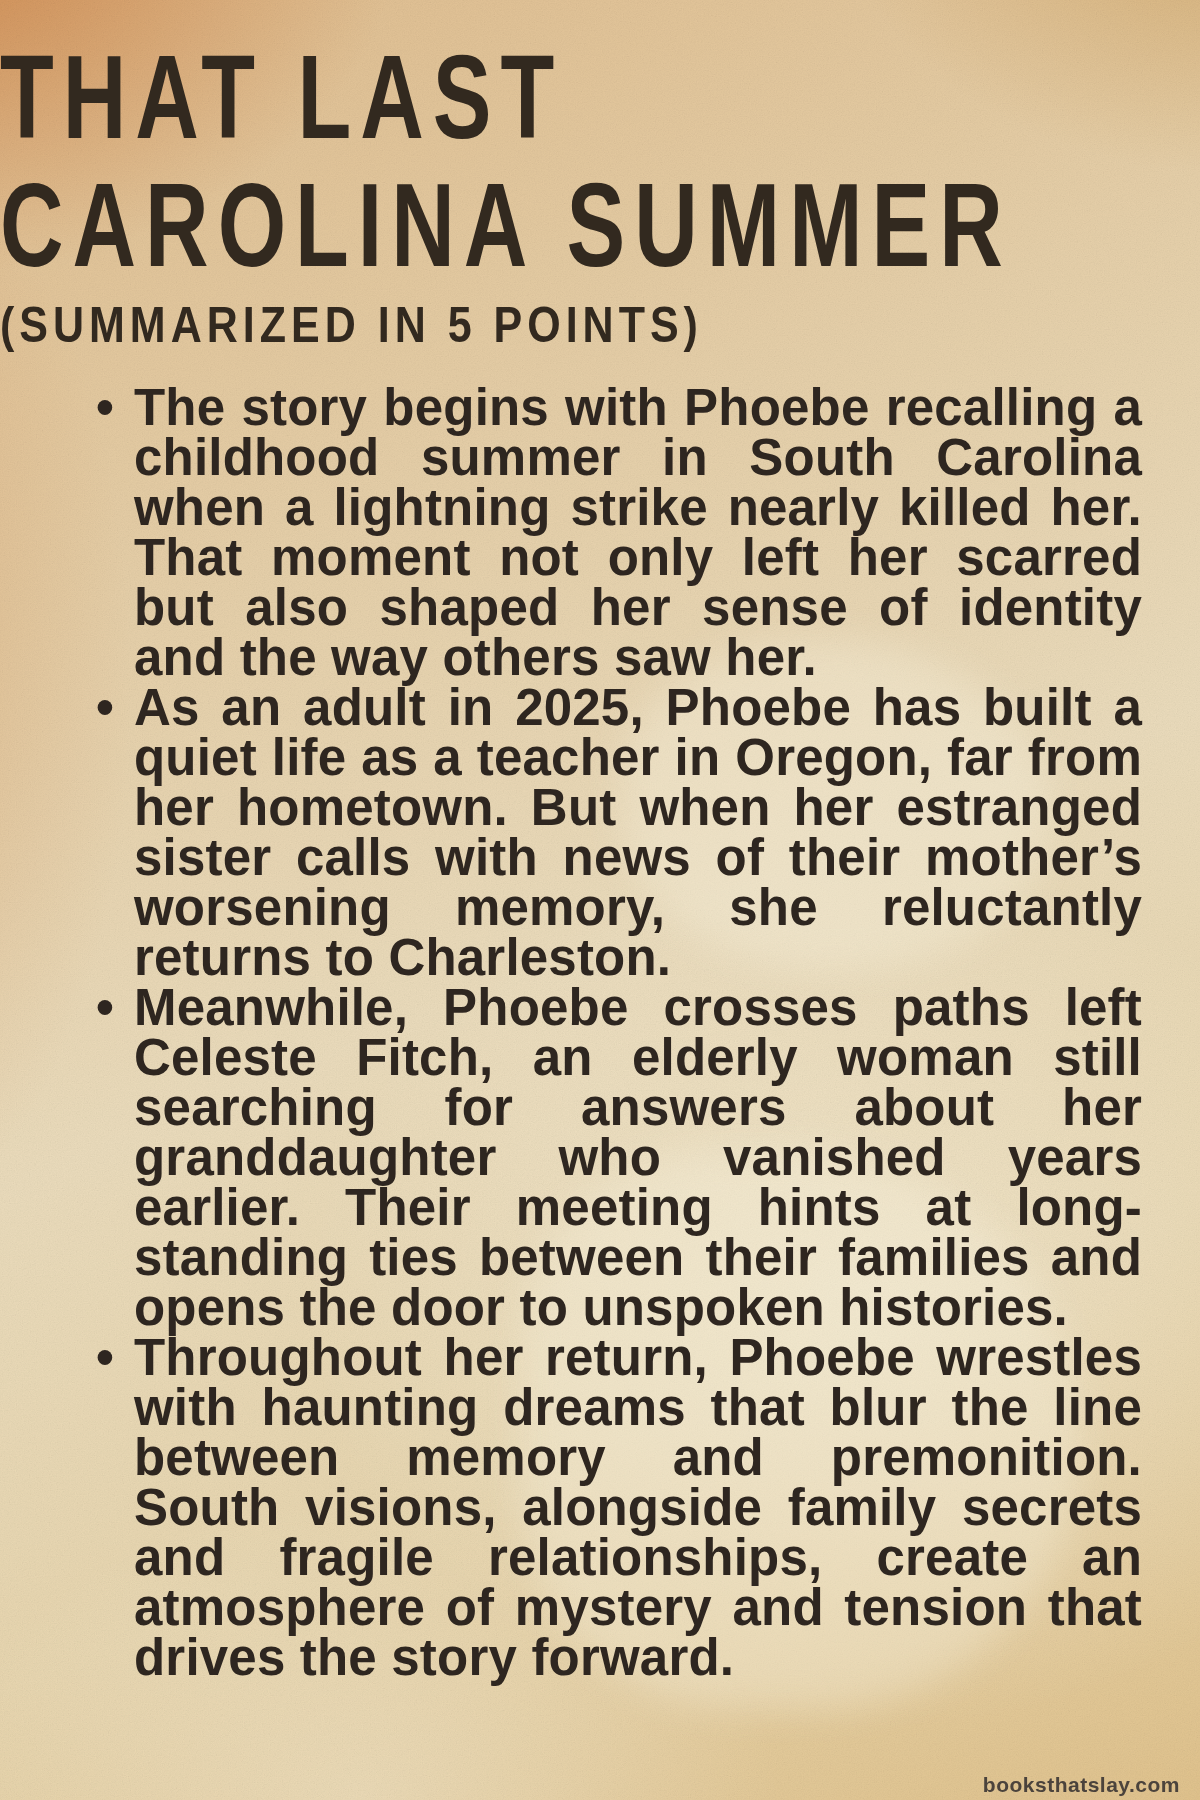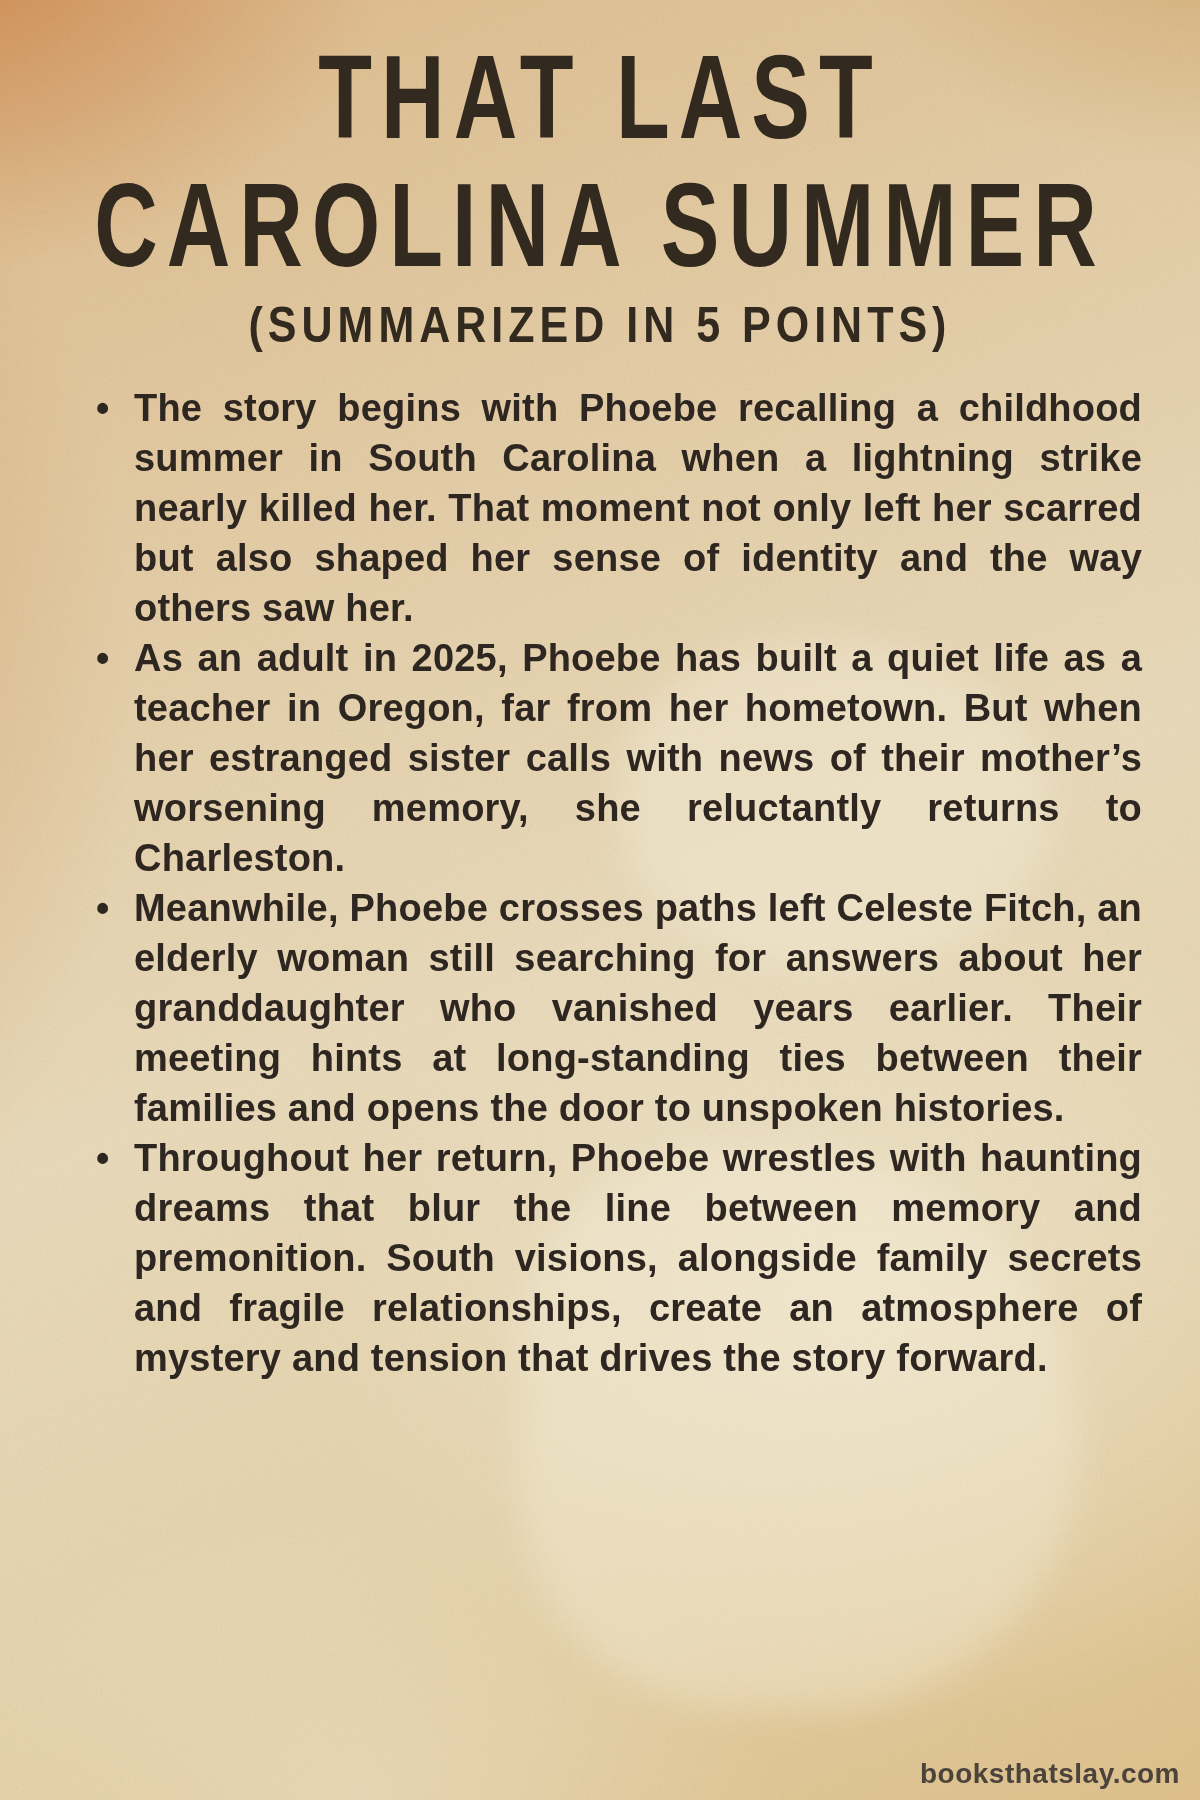--- a/index.html
+++ b/index.html
@@ -27,21 +27,21 @@
   .patch {
     position: absolute;
     background: rgba(246,240,221,0.35);
     filter: blur(18px);
     border-radius: 45% 55% 50% 50%;
     pointer-events: none;
   }
   .patch.p1 { left: 620px; top: 640px;  width: 430px; height: 330px; }
   .patch.p2 { left: 520px; top: 1150px; width: 560px; height: 560px; border-radius: 40% 60% 55% 45%; }
 
-  header { position: relative; text-align: center; padding-top: 34px; color: #32291f; }
+  header { position: relative; padding-top: 34px; color: #32291f; }
   .title-line {
     display: block;
     font-weight: 700;
     font-size: 88px;
     line-height: 128px;
     letter-spacing: 9px;
     transform: scaleY(1.34);
     transform-origin: center;
     white-space: nowrap;
   }
@@ -58,38 +58,38 @@
 
   ul.points {
     margin: 34px 0 0 0;
     padding: 0 58px 0 62px;
     list-style: none;
     color: #2e2620;
   }
   ul.points li {
     position: relative;
     padding-left: 72px;
-    font-size: 38px;
+    font-size: 51px;
     line-height: 50px;
     font-weight: 700;
     text-align: justify;
     letter-spacing: 0.2px;
   }
   ul.points li::before {
     content: "\2022";
     position: absolute;
     left: 34px;
     top: 0;
   }
 
   .watermark {
     position: absolute;
     right: 20px;
-    bottom: 10px;
-    font-size: 28px;
+    bottom: 3px;
+    font-size: 21px;
     font-weight: 700;
     color: #4b433c;
     letter-spacing: 0.5px;
   }
 </style>
 </head>
 <body>
 
 <div class="page">
 

